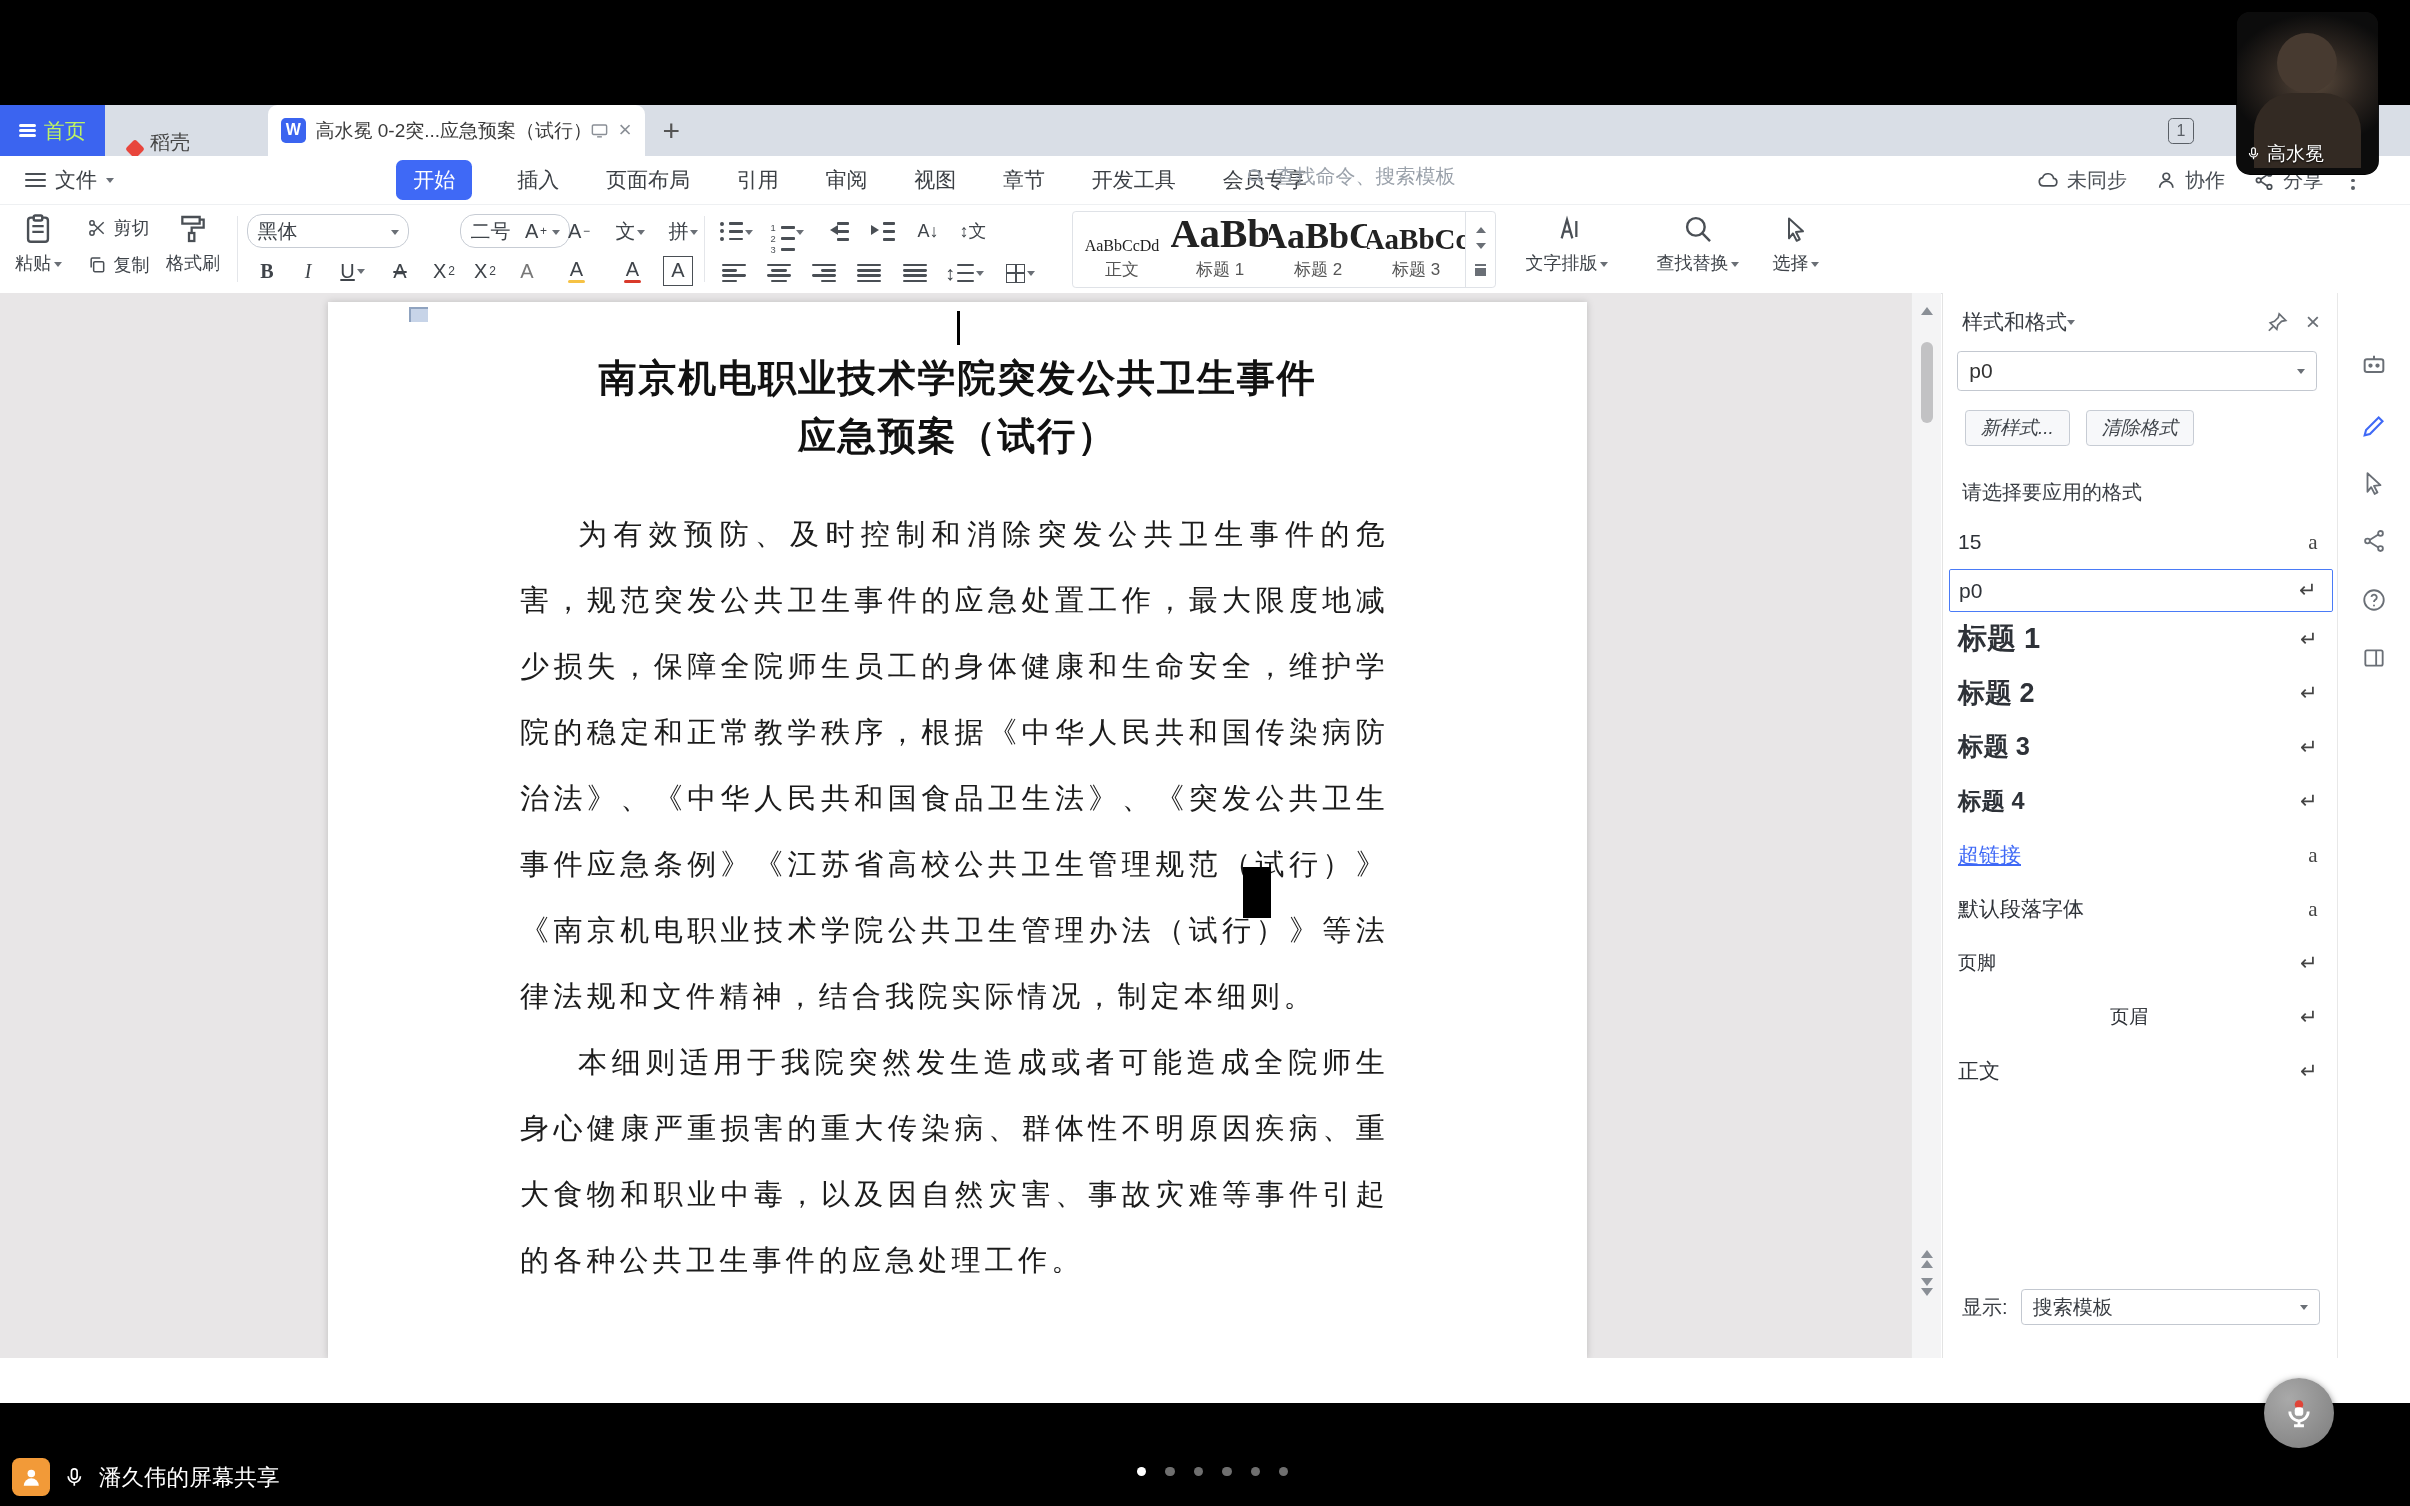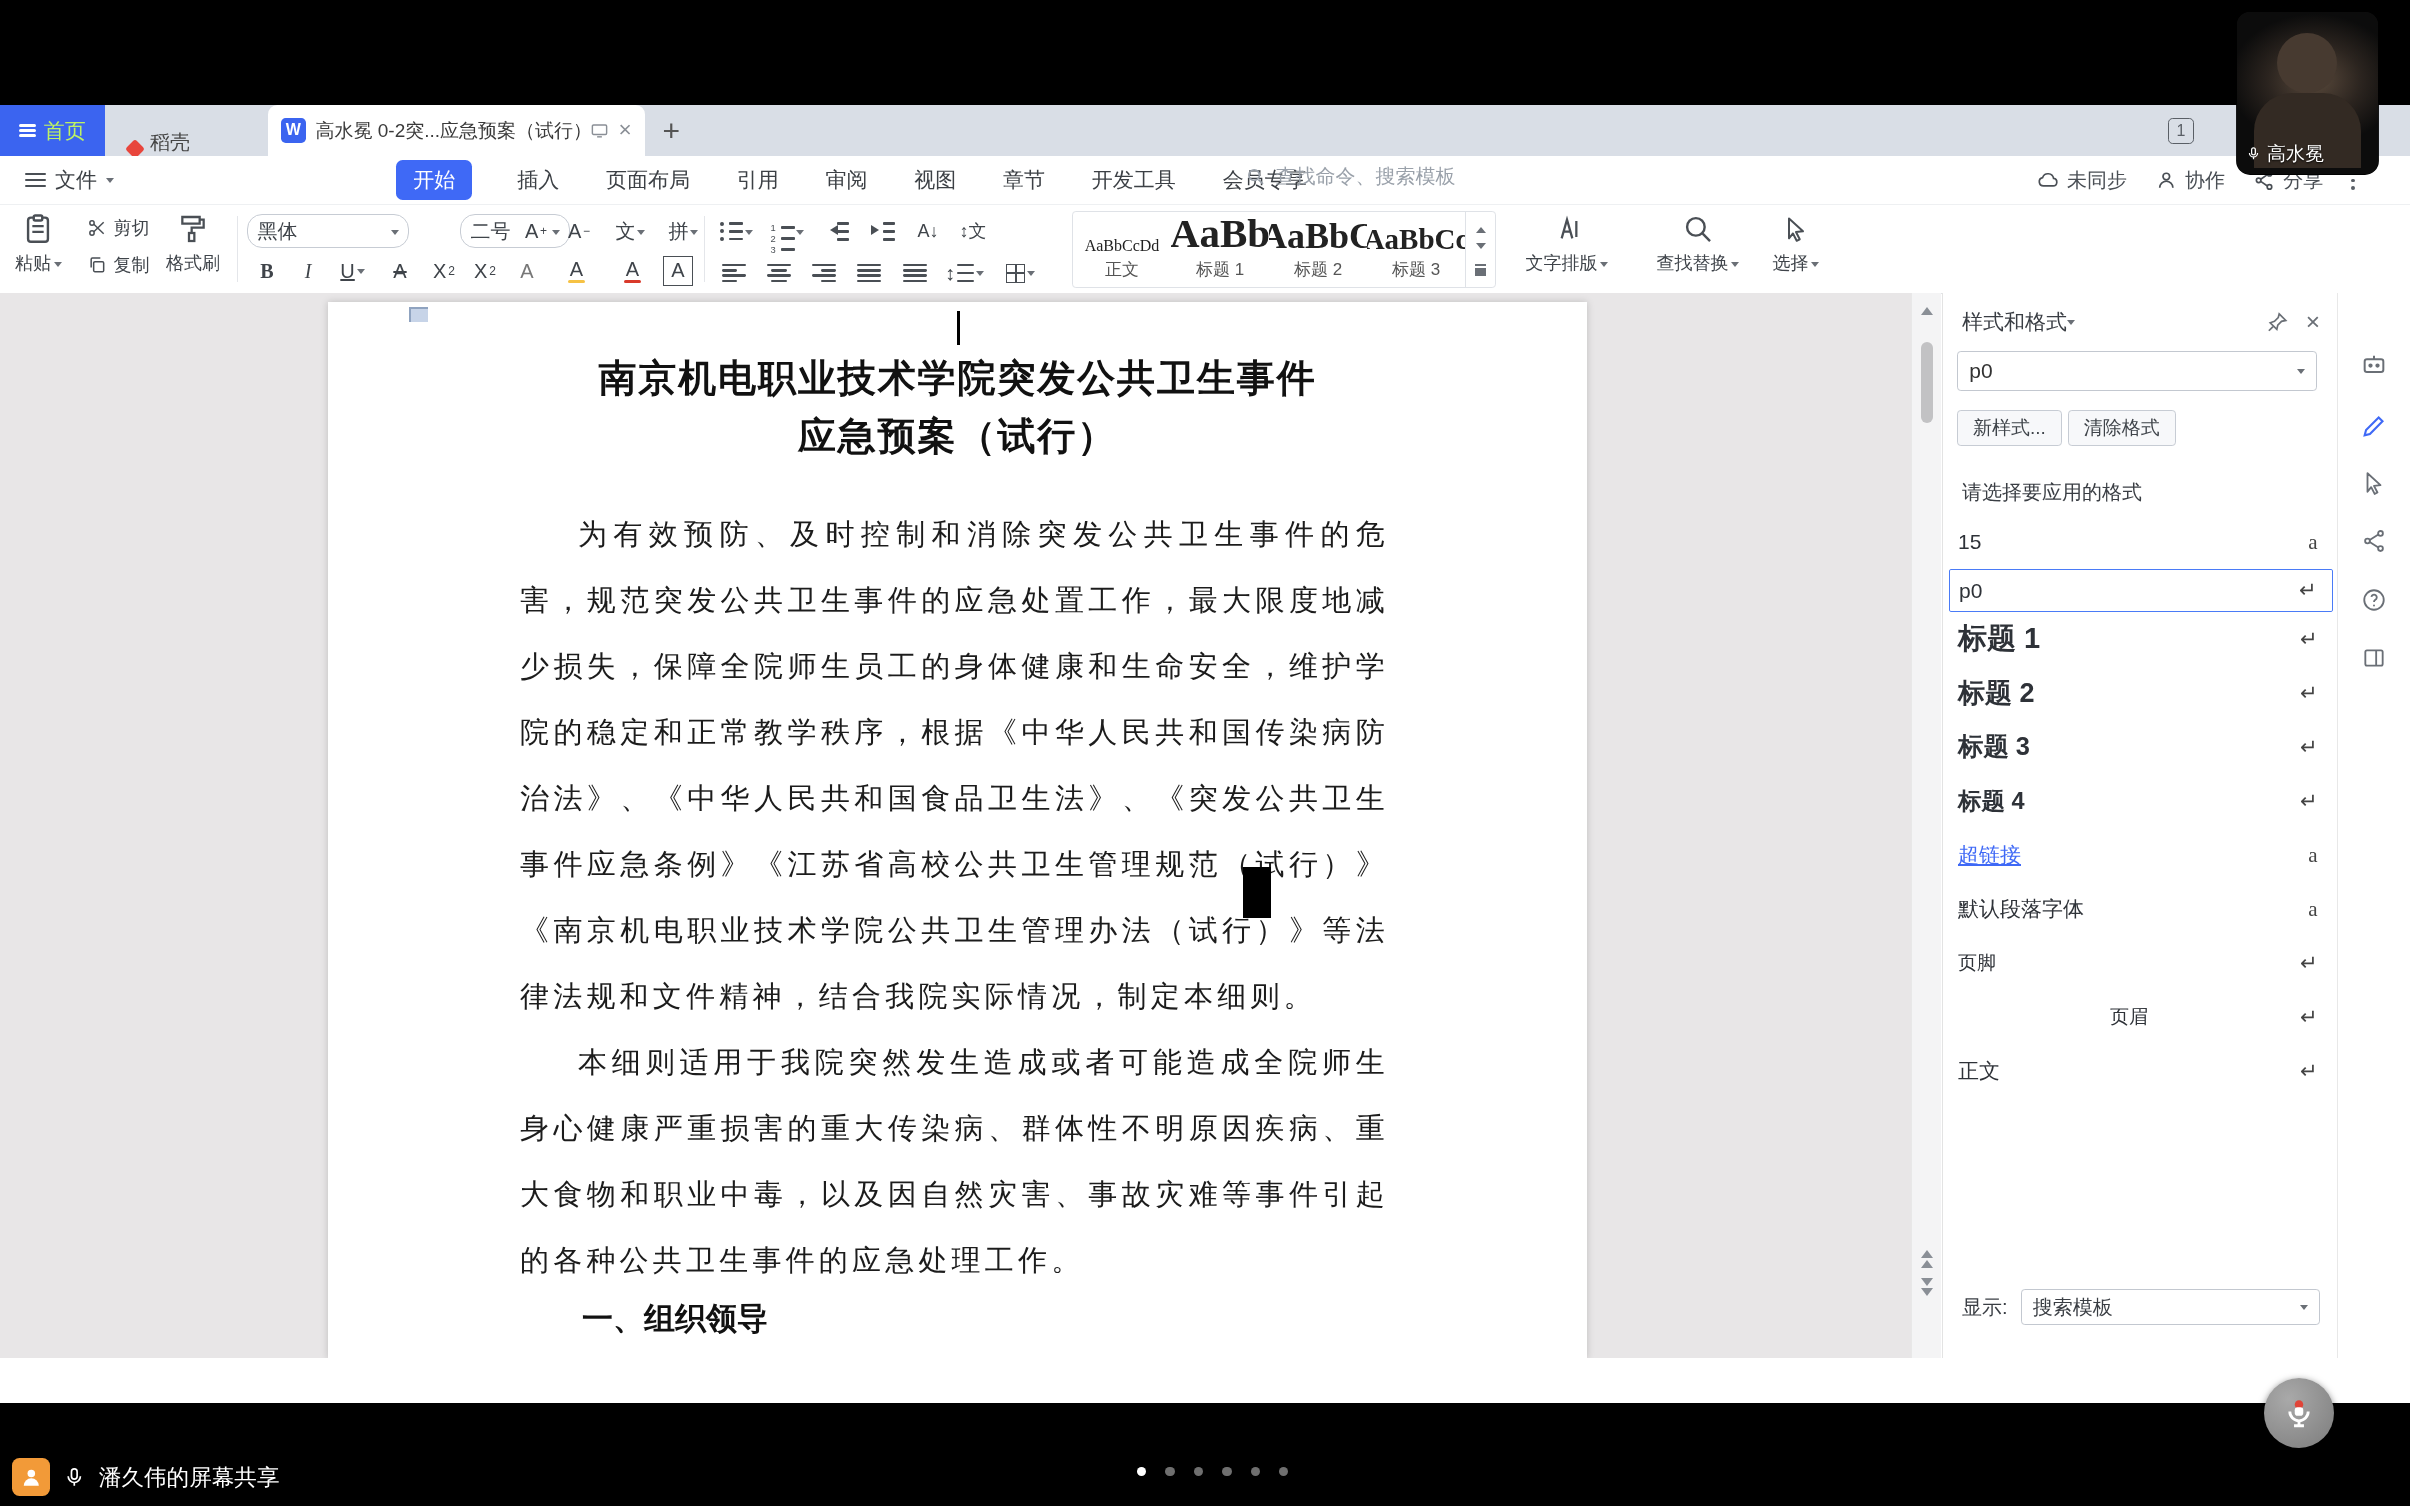--- a/index.html
+++ b/index.html
@@ -449,21 +449,20 @@
 
       <div class="doc-area">
         <div class="page">
           <div class="corner-mark"></div>
           <div class="caret-line"></div>
           <div class="pg-title">南京机电职业技术学院突发公共卫生事件应急预案（试行）</div>
           <div class="pg-body">
             <p>为有效预防、及时控制和消除突发公共卫生事件的危害，规范突发公共卫生事件的应急处置工作，最大限度地减少损失，保障全院师生员工的身体健康和生命安全，维护学院的稳定和正常教学秩序，根据《中华人民共和国传染病防治法》、《中华人民共和国食品卫生法》、《突发公共卫生事件应急条例》《江苏省高校公共卫生管理规范（试行）》《南京机电职业技术学院公共卫生管理办法（试行）》等法律法规和文件精神，结合我院实际情况，制定本细则。</p>
             <p>本细则适用于我院突然发生造成或者可能造成全院师生身心健康严重损害的重大传染病、群体性不明原因疾病、重大食物和职业中毒，以及因自然灾害、事故灾难等事件引起的各种公共卫生事件的应急处理工作。</p>
           </div>
-          <div class="pg-head">一、组织领导</div>
           <div class="block-cursor"></div>
         </div>
       </div>
 
       <div class="mid-scroll">
         <div class="chev up" style="margin-top:7.5px;"></div>
         <div class="ms-thumb"></div>
         <div class="abs" style="left:0;top:949px;width:30px;">
           <div class="chev up"></div>
           <div class="chev up" style="margin-top:-5.6px;"></div>
@@ -480,21 +479,21 @@
           <svg width="22.6" height="22.6" viewBox="0 0 24 24" fill="none" stroke="#6a6f76" stroke-width="1.8" style="margin-right:17px;">
               <path d="M14 3l7 7-4.5 1-4 4-1 4.5-7-7L9 11l4-4z"></path>
               <path d="M7.5 16.5L3 21"></path>
             </svg>
           <span style="font-size:24.5px;color:#6a6f76;">×</span>
         </div>
         <div class="sp-sel">
           <span>p0</span>
             <span class="caret"></span>
         </div>
-        <div class="abs" style="left:14px;top:117px;display:flex;gap:6px;">
+        <div class="abs" style="left:22px;top:117px;display:flex;gap:16px;font-style:italic;">
           <div class="sp-btn">新样式...</div>
           <div class="sp-btn">清除格式</div>
         </div>
         <div class="sp-prompt">请选择要应用的格式</div>
 
         <div class="sp-list">
           <div class="sp-item">
               <span>15</span>
               <span class="mk">a</span>
             </div>

